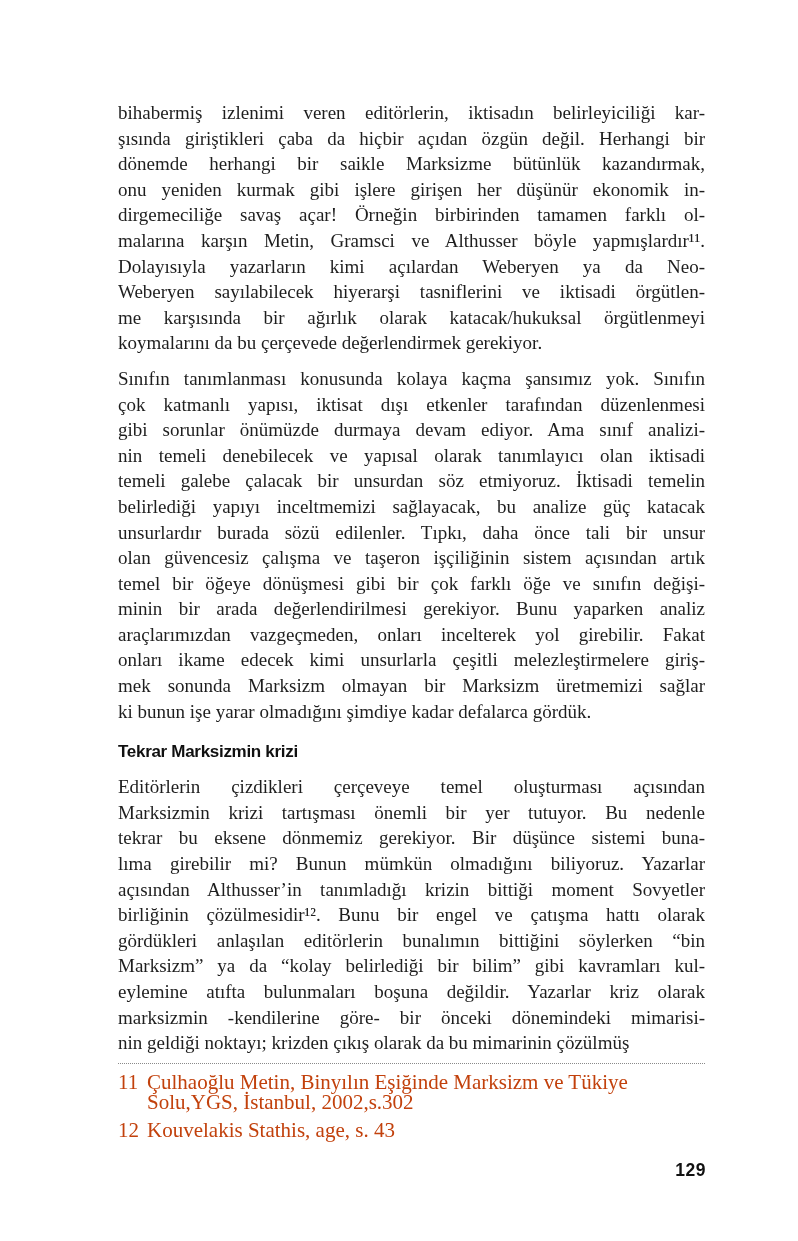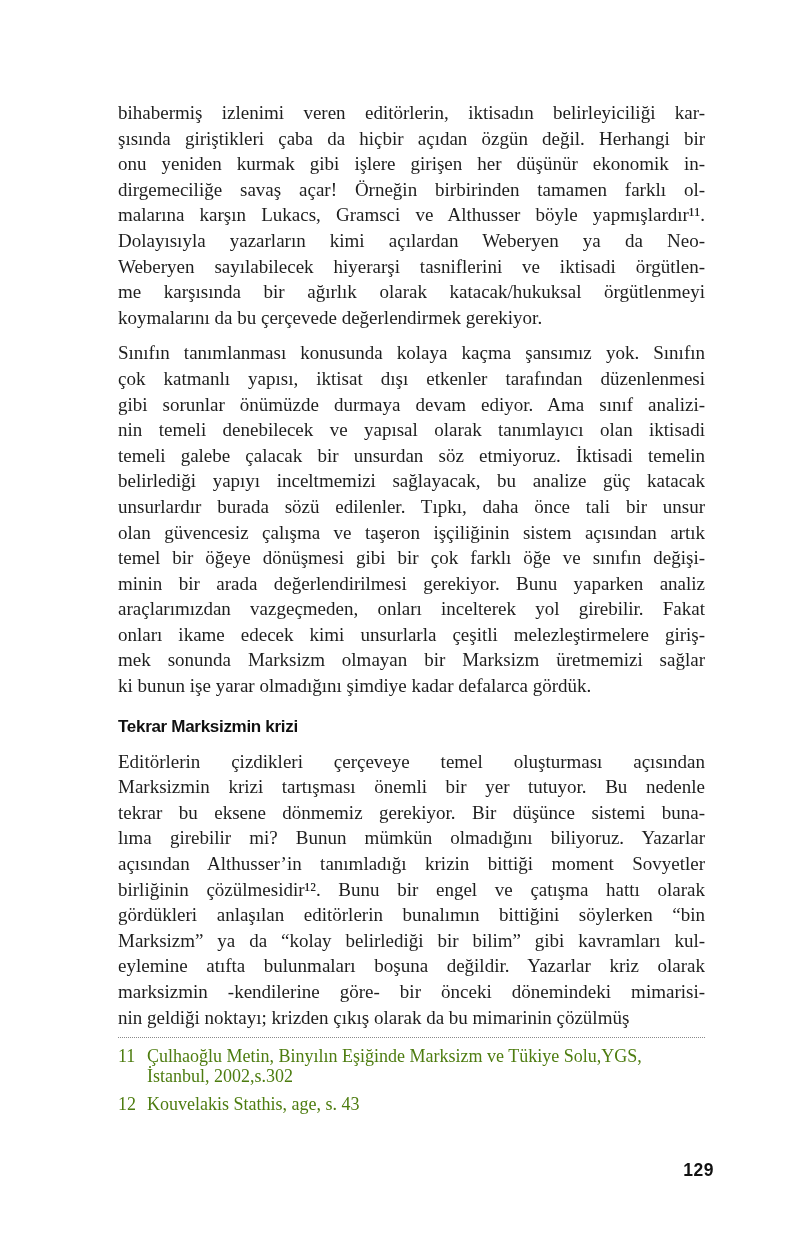--- a/index.html
+++ b/index.html
@@ -41,58 +41,59 @@
     color: #101010;
     margin: 13px 0 7px 0;
   }
   .footnote-rule {
     margin-top: 7px;
     border-top: 1.5px dotted #8a8a8a;
     height: 0;
   }
   .footnotes {
     margin-top: 8px;
-    font-size: 18px;
+    font-size: 21px;
     line-height: 20px;
-    color: #4d7c0f;
+    color: #c2410c;
   }
   .footnote {
     display: flex;
     align-items: flex-start;
     margin-bottom: 8px;
   }
   .fn-num {
     flex: 0 0 29px;
   }
   .fn-text {
     flex: 1 1 auto;
   }
   .page-number {
     position: absolute;
     top: 1160px;
-    right: 84px;
+    right: 92px;
     font-family: "Liberation Sans", sans-serif;
     font-weight: 700;
     font-size: 17.5px;
     letter-spacing: 0.5px;
     color: #111111;
   }
 </style>
 </head>
 <body>
 
 <div class="page">
   <div class="text-column">
 
     <div class="para">
         <div class="line">bihabermiş izlenimi veren editörlerin, iktisadın belirleyiciliği kar-</div>
         <div class="line">şısında giriştikleri çaba da hiçbir açıdan özgün değil. Herhangi bir</div>
+        <div class="line">dönemde herhangi bir saikle Marksizme bütünlük kazandırmak,</div>
         <div class="line">onu yeniden kurmak gibi işlere girişen her düşünür ekonomik in-</div>
         <div class="line">dirgemeciliğe savaş açar! Örneğin birbirinden tamamen farklı ol-</div>
-        <div class="line">malarına karşın Lukacs, Gramsci ve Althusser böyle yapmışlardır¹¹.</div>
+        <div class="line">malarına karşın Metin, Gramsci ve Althusser böyle yapmışlardır¹¹.</div>
         <div class="line">Dolayısıyla yazarların kimi açılardan Weberyen ya da Neo-</div>
         <div class="line">Weberyen sayılabilecek hiyerarşi tasniflerini ve iktisadi örgütlen-</div>
         <div class="line">me karşısında bir ağırlık olarak katacak/hukuksal örgütlenmeyi</div>
         <div class="line">koymalarını da bu çerçevede değerlendirmek gerekiyor.</div>
       </div>
 
     <div class="para">
         <div class="line">Sınıfın tanımlanması konusunda kolaya kaçma şansımız yok. Sınıfın</div>
         <div class="line">çok katmanlı yapısı, iktisat dışı etkenler tarafından düzenlenmesi</div>
         <div class="line">gibi sorunlar önümüzde durmaya devam ediyor. Ama sınıf analizi-</div>

